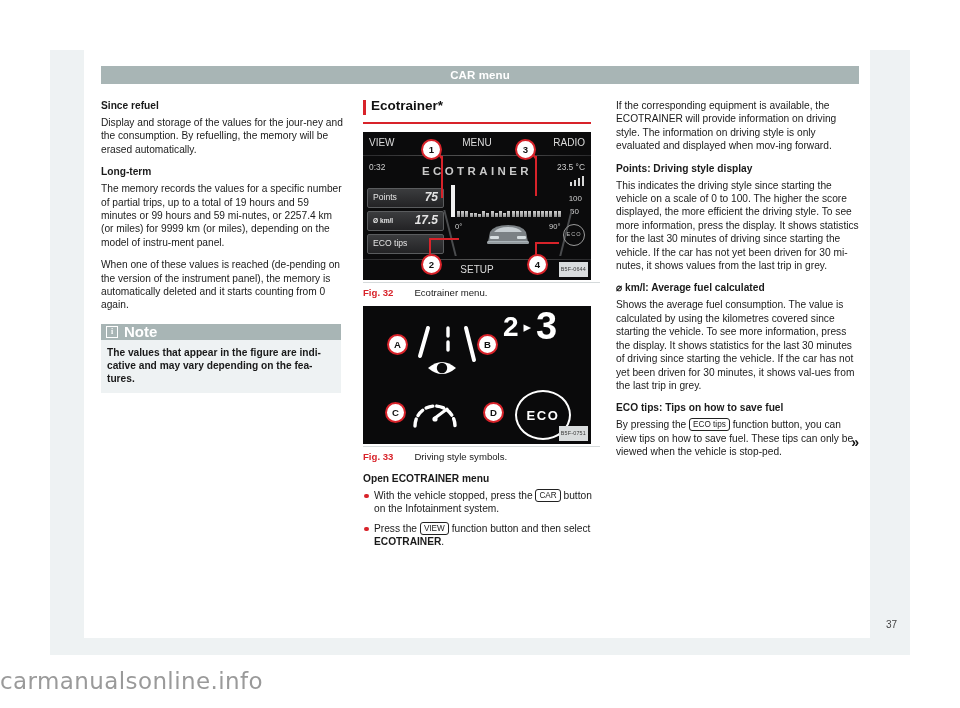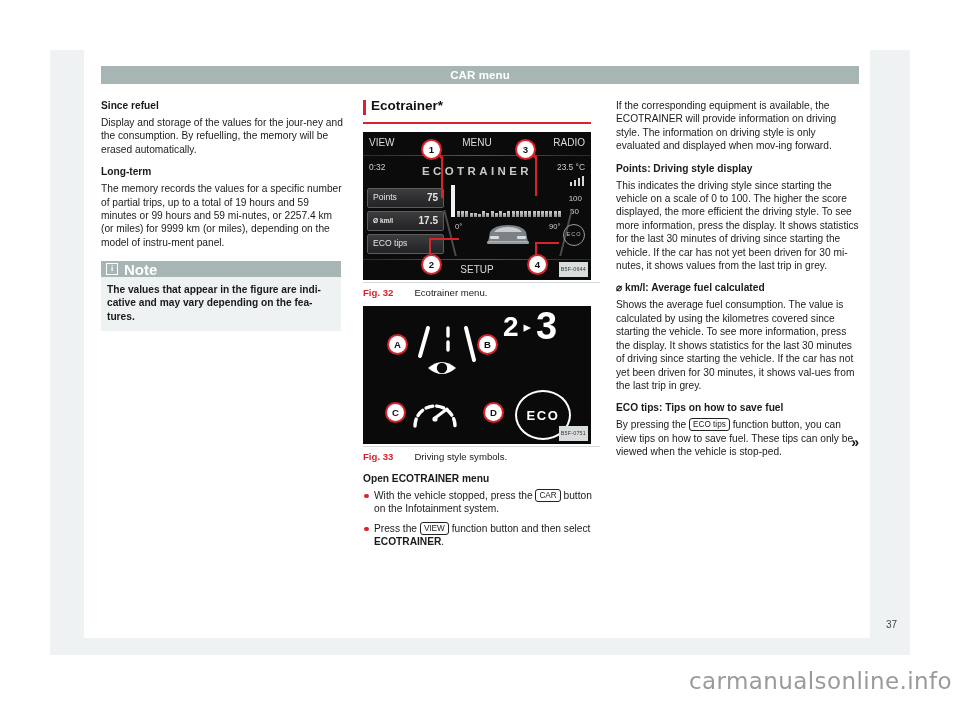--- a/index.html
+++ b/index.html
@@ -191,21 +191,21 @@
   .scr-tiles { position:absolute; left:4px; top:56px; width:77px; }
   .scr-tile {
     height:18px; margin-bottom:3px;
     background: linear-gradient(180deg,#3b3c3e,#232325);
     border:1px solid #5a5c5e;
     border-radius:2px;
     color:#e4e4e4; font-size:8.6px;
     display:flex; align-items:center; justify-content:space-between;
     padding:0 5px;
   }
-  .scr-tile b { font-size:10px; font-weight:bold; }
+  .scr-tile b { font-size:12px; font-weight:bold;font-style:italic; }
   .scr-tile .mini { font-size:6.6px; font-weight:bold; }
 
   .bars { position:absolute; left:94px; top:57px; width:104px; height:28px; display:flex; align-items:flex-end; gap:1.2px; }
   .bars i { display:block; width:3.2px; background:linear-gradient(180deg,#cfcfcf,#8d8d8d); }
   .bar-cursor {
     position:absolute; left:88px; top:53px; width:4px; height:32px;
     background:#f2f2f2;
   }
   .deg-l { position:absolute; left:92px; top:88px; color:#d0d0d0; font-size:7.6px; }
   .deg-r { position:absolute; left:186px; top:88px; color:#d0d0d0; font-size:7.6px; }
@@ -284,41 +284,42 @@
     font-size: 14px; font-weight:bold; color:#111;
   }
   #page-num {
     position:absolute;
     left:886px; top:619px;
     font-size:10px; color:#444;
   }
   #watermark {
     position:absolute;
     left:0; right:8px; top:668px;
-    text-align:right;
+    text-align:left;
     font-size:23px;
     color:#9a9a9a;
     letter-spacing:.4px;
     font-family: "DejaVu Sans", sans-serif;
   }
 </style>
 </head>
 <body>
 
 <div id="page-shell"></div>
 <div id="page-white"></div>
 
 <div id="header-bar">CAR menu</div>
 
 <div class="col" id="col-left">
   <h3 class="sub">Since refuel</h3>
   <p class="body">Display and storage of the values for the jour-ney and the consumption. By refuelling, the memory will be erased automatically.</p>
 
   <h3 class="sub">Long-term</h3>
   <p class="body">The memory records the values for a specific number of partial trips, up to a total of 19 hours and 59 minutes or 99 hours and 59 mi-nutes, or 2257.4 km (or miles) for 9999 km (or miles), depending on the model of instru-ment panel.</p>
+  <p class="body">When one of these values is reached (de-pending on the version of the instrument panel), the memory is automatically deleted and it starts counting from 0 again.</p>
 
   <div id="note-box">
     <div id="note-head">
       <span class="ico">i</span>
       <span class="lbl">Note</span>
     </div>
     <div id="note-body">The values that appear in the figure are indi-cative and may vary depending on the fea-tures.</div>
   </div>
 </div>
 

